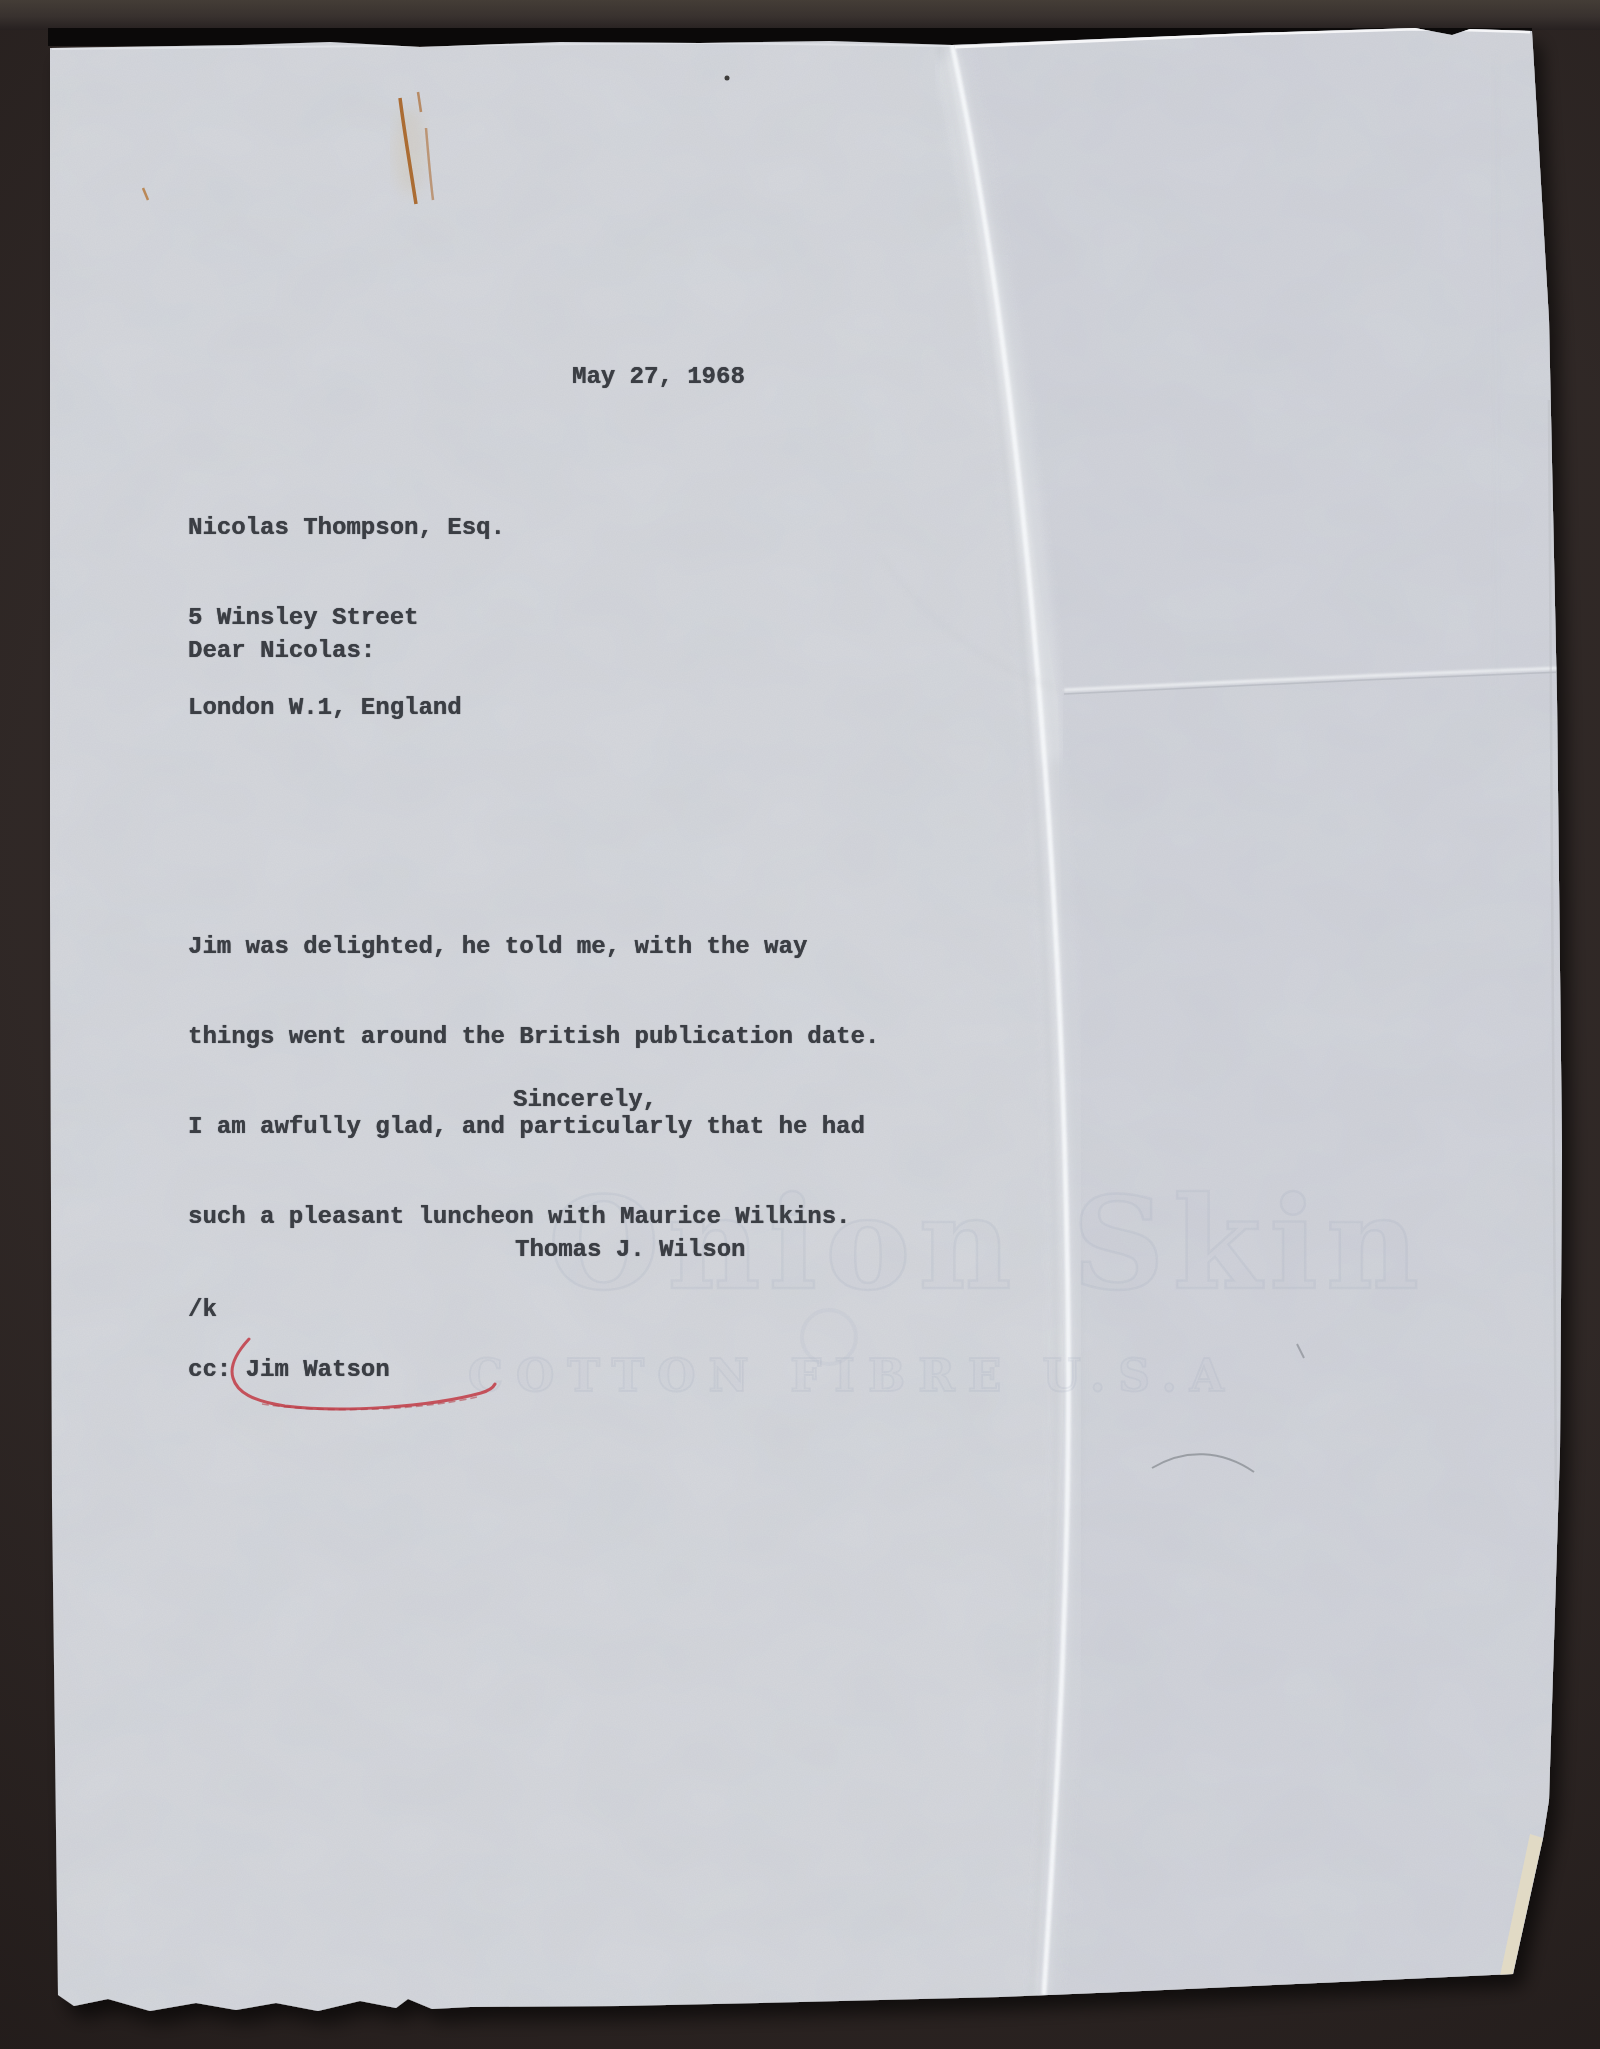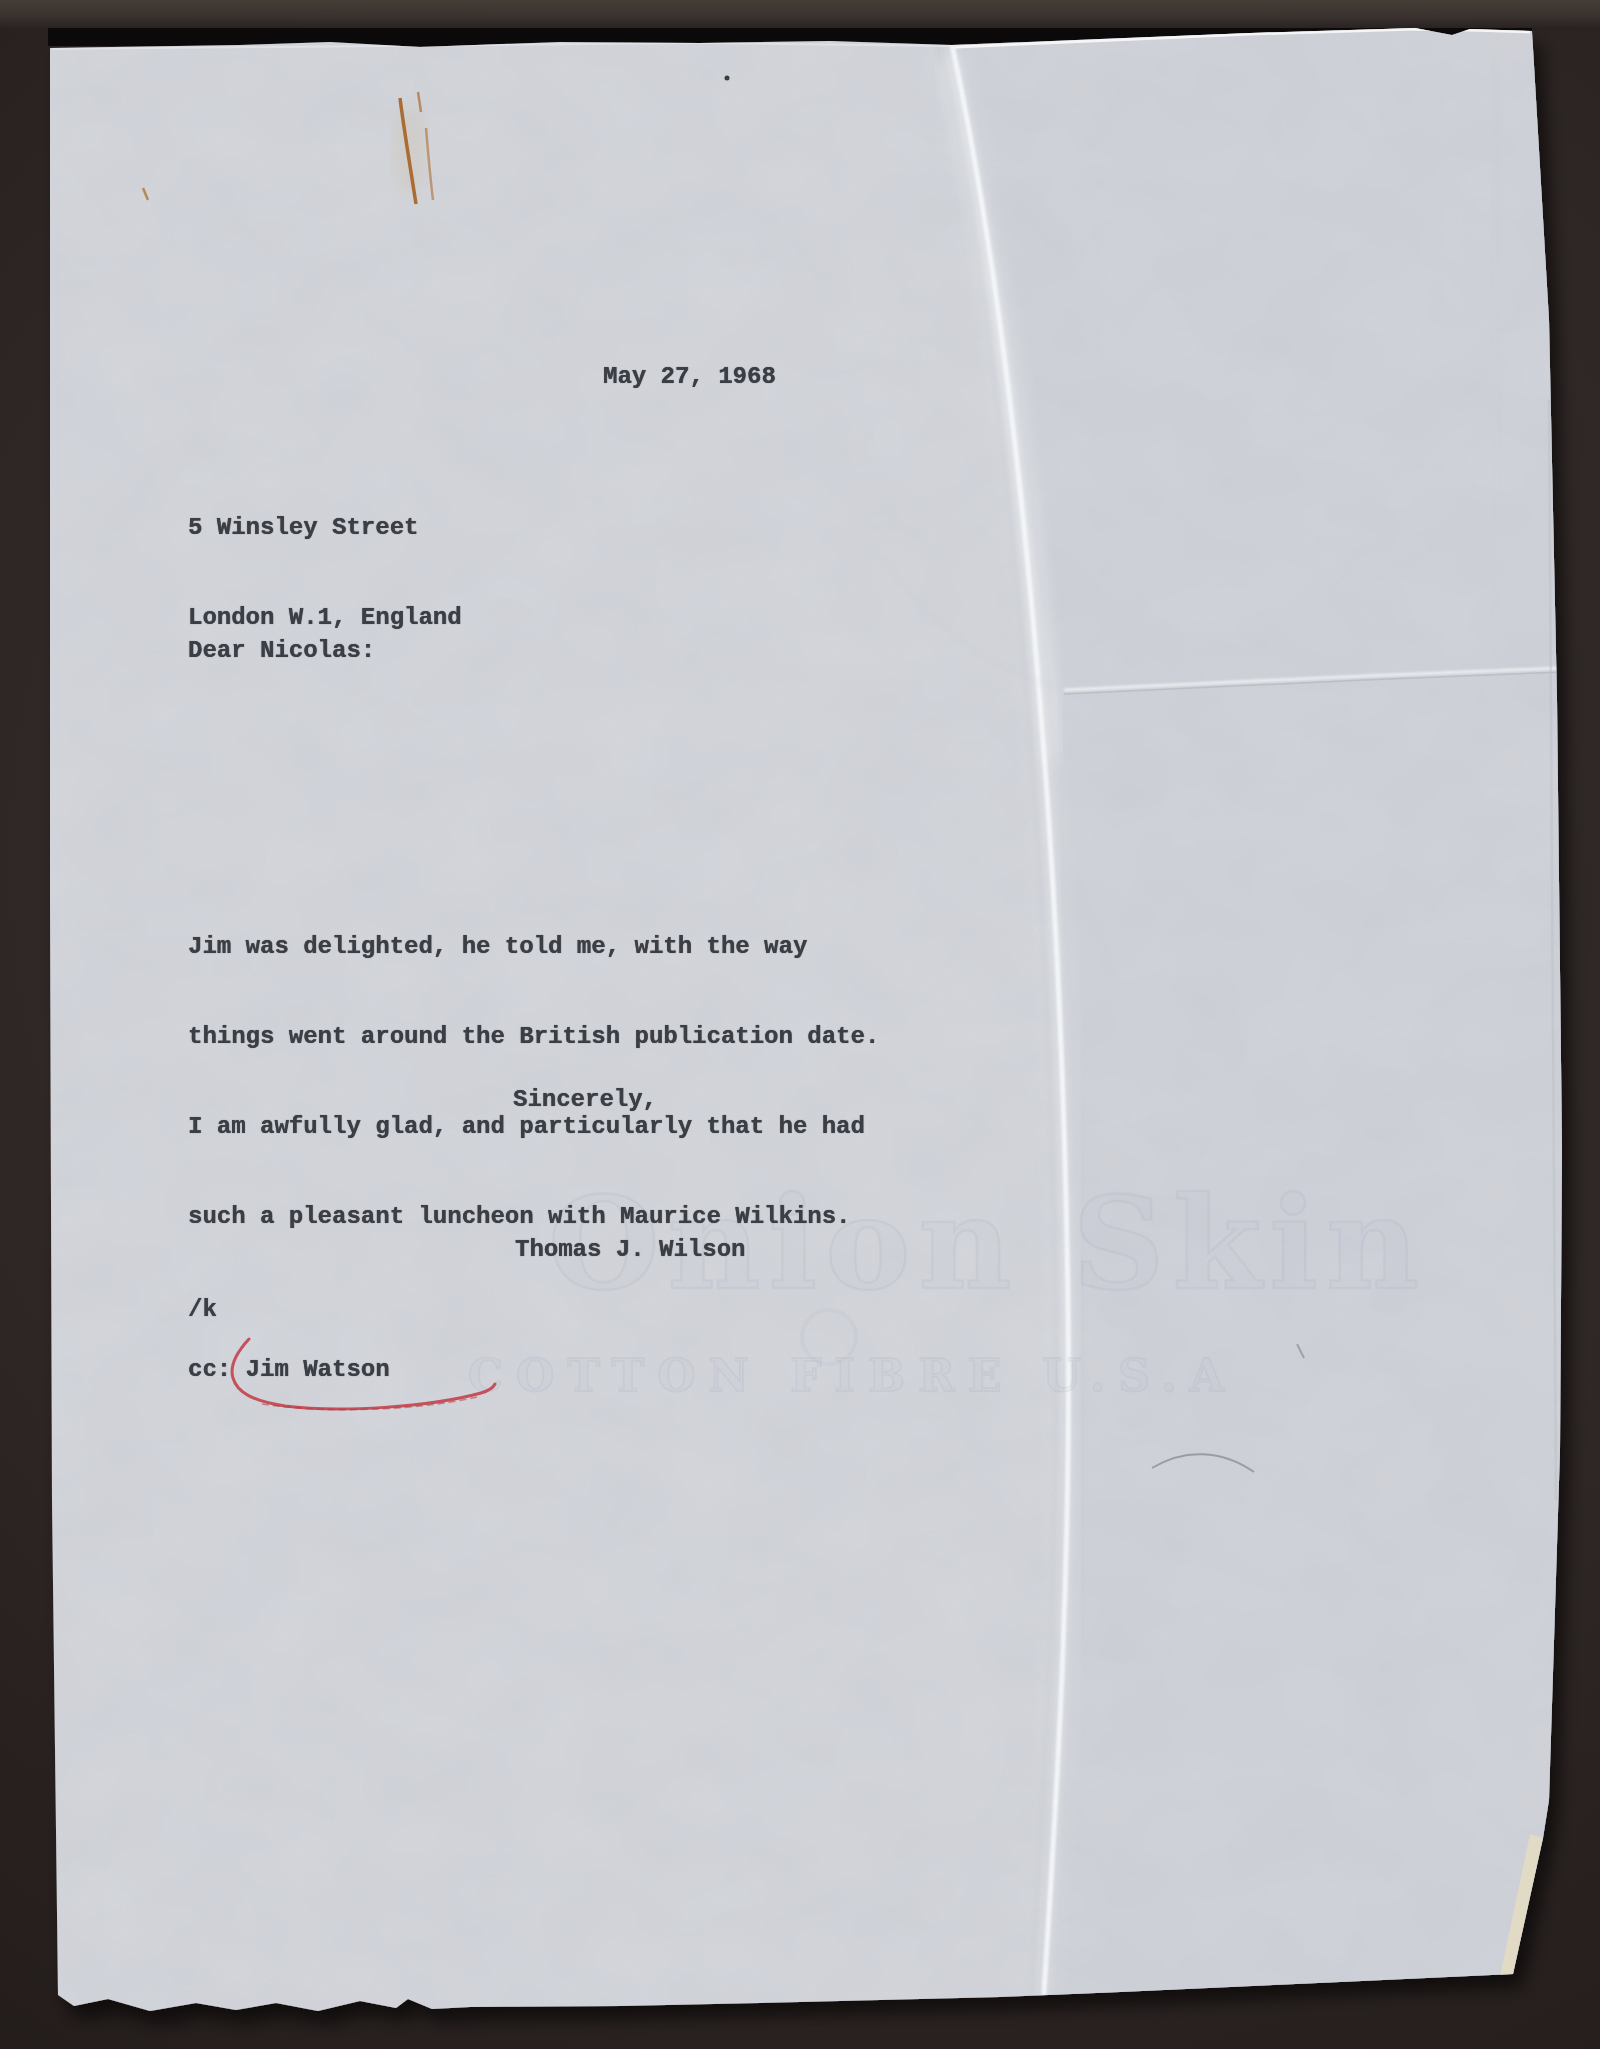--- a/index.html
+++ b/index.html
@@ -135,23 +135,24 @@
         <path d="M143,188 L148,200" stroke="#b06820" stroke-width="2.5" fill="none" opacity="0.7"></path>
       </g>
       <circle cx="727" cy="78" r="2.5" fill="#2e2c2a" opacity="0.9"></circle>
     </g>
   </svg>
 
   <div class="wm wm1">Onion Skin</div>
   <div class="wm-emblem"></div>
   <div class="wm wm2">COTTON FIBRE U.S.A</div>
 
-  <div class="typed" style="left:572px;top:362px;margin-left:31px;">May 27, 1968</div>
+  <div class="typed" style="left:572px;top:362px;">May 27, 1968</div>
 
   <div class="typed" style="left:188px;top:453px;">
+    <div class="line">Nicolas Thompson, Esq.</div>
     <div class="line">5 Winsley Street</div>
     <div class="line">London W.1, England</div>
   </div>
 
   <div class="typed" style="left:188px;top:636px;">Dear Nicolas:</div>
 
 
   <div class="typed" style="left:188px;top:872px;">
     <div class="line">Jim was delighted, he told me, with the way</div>
     <div class="line">things went around the British publication date.</div>

